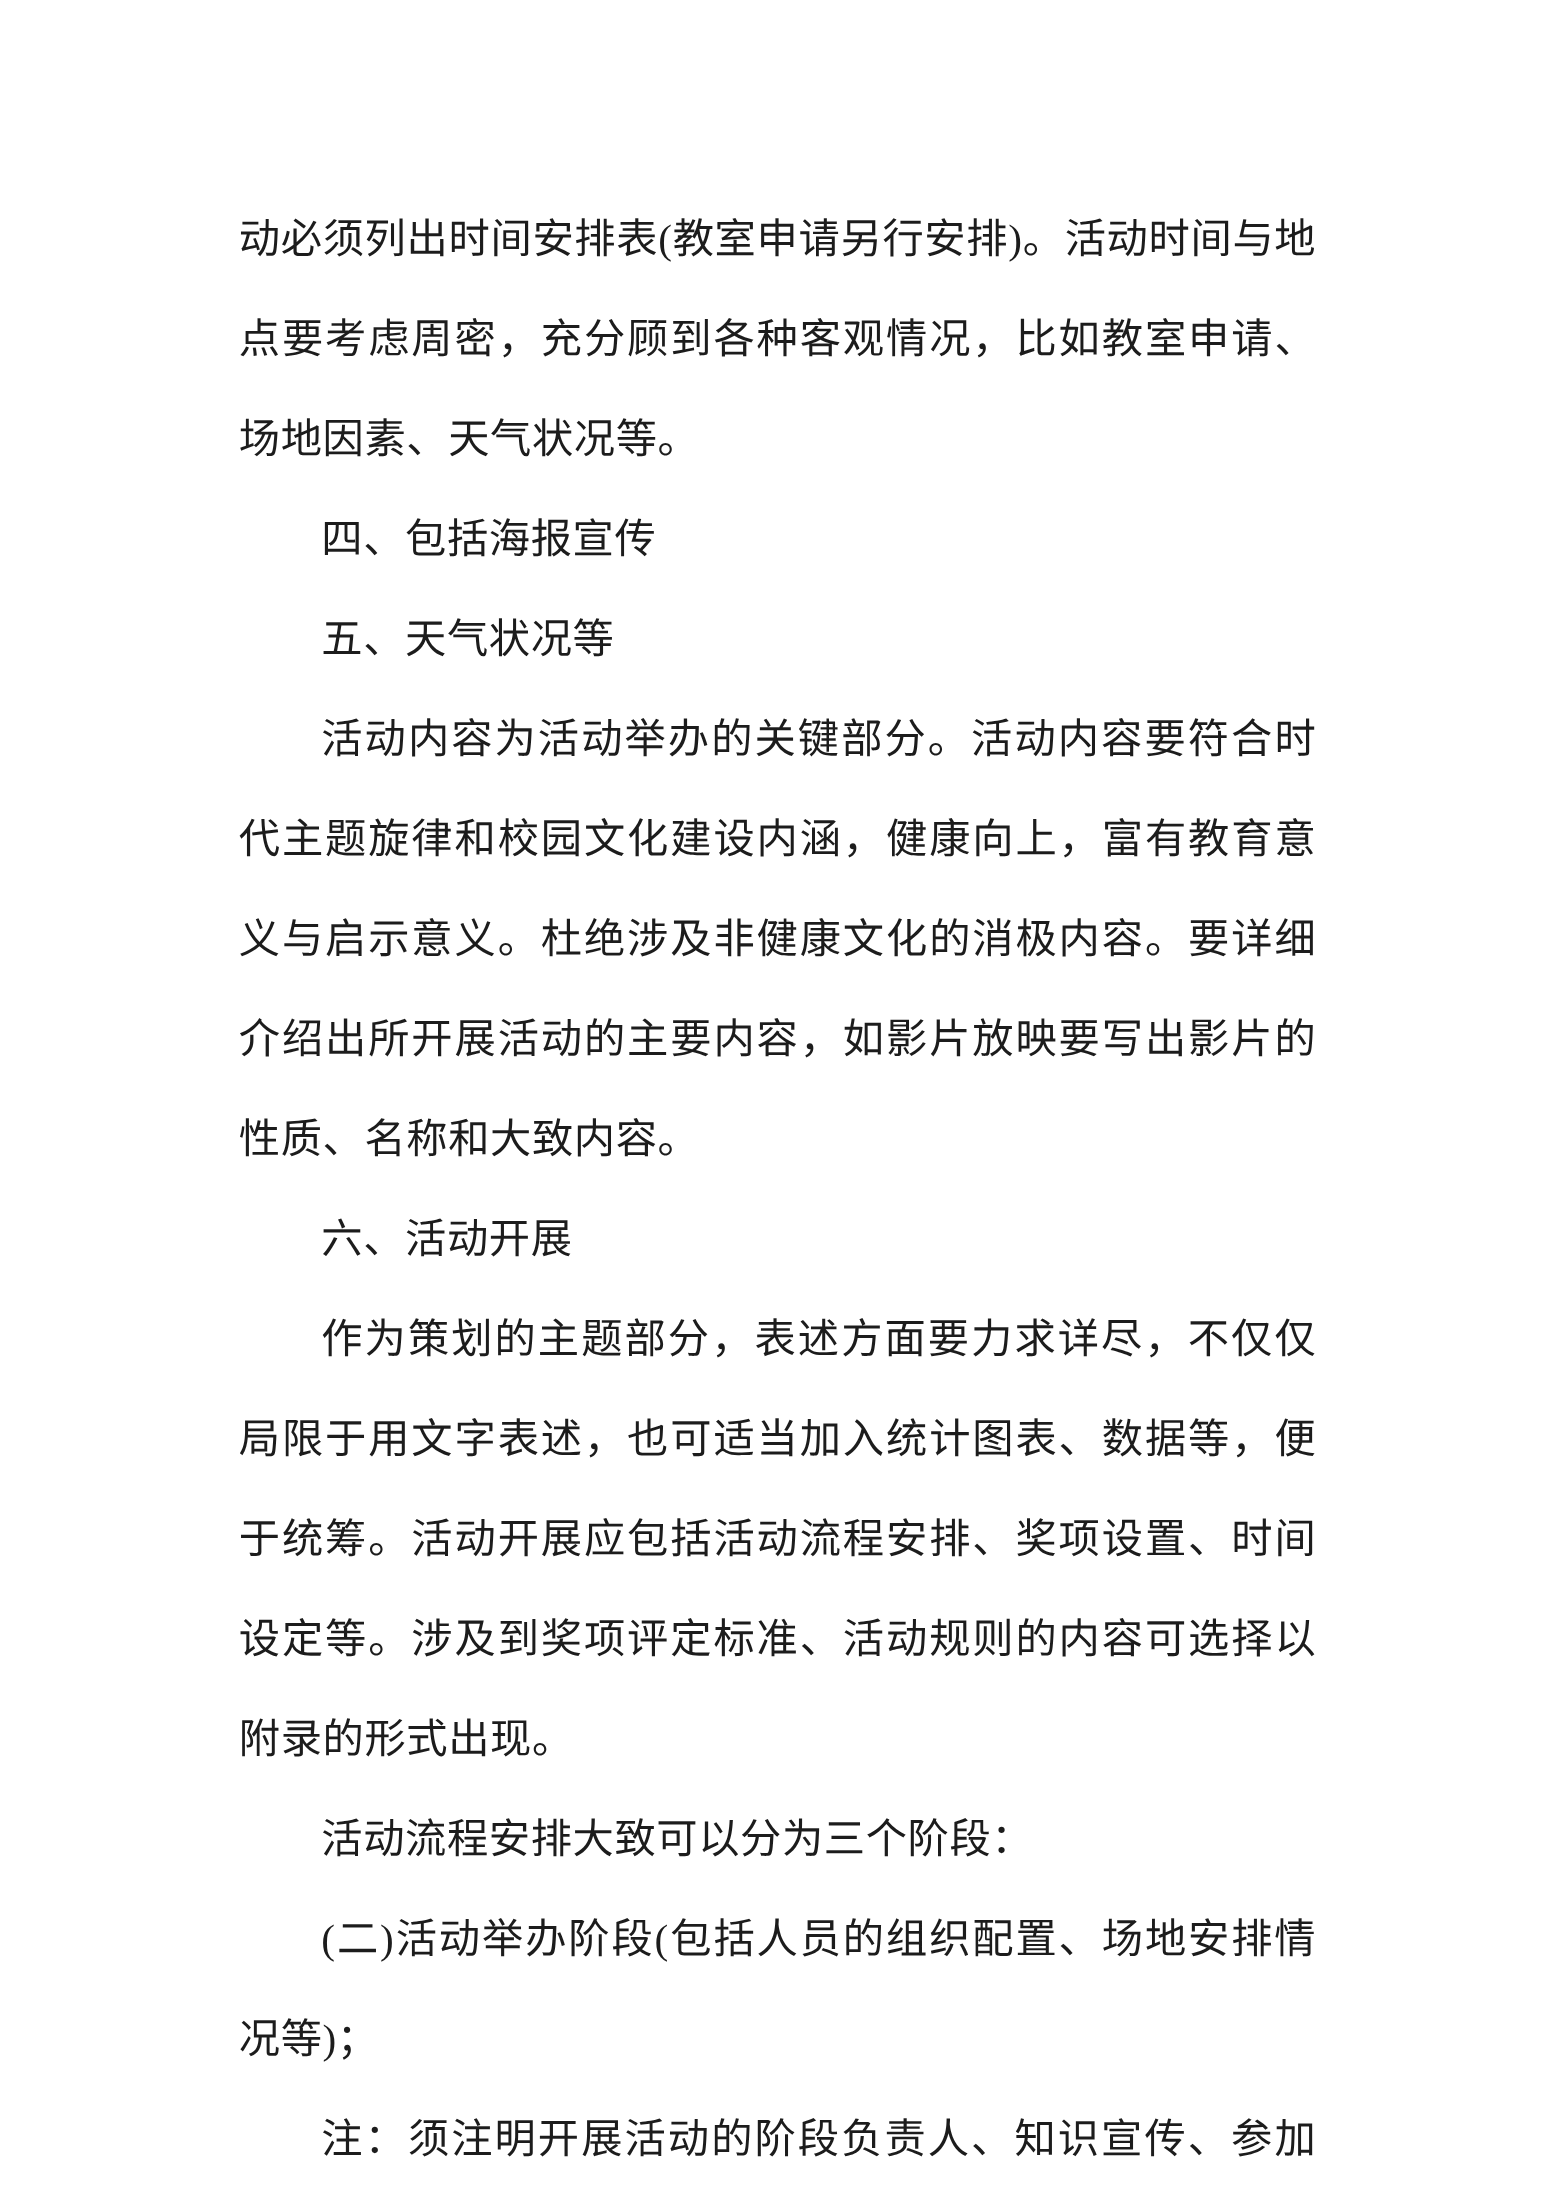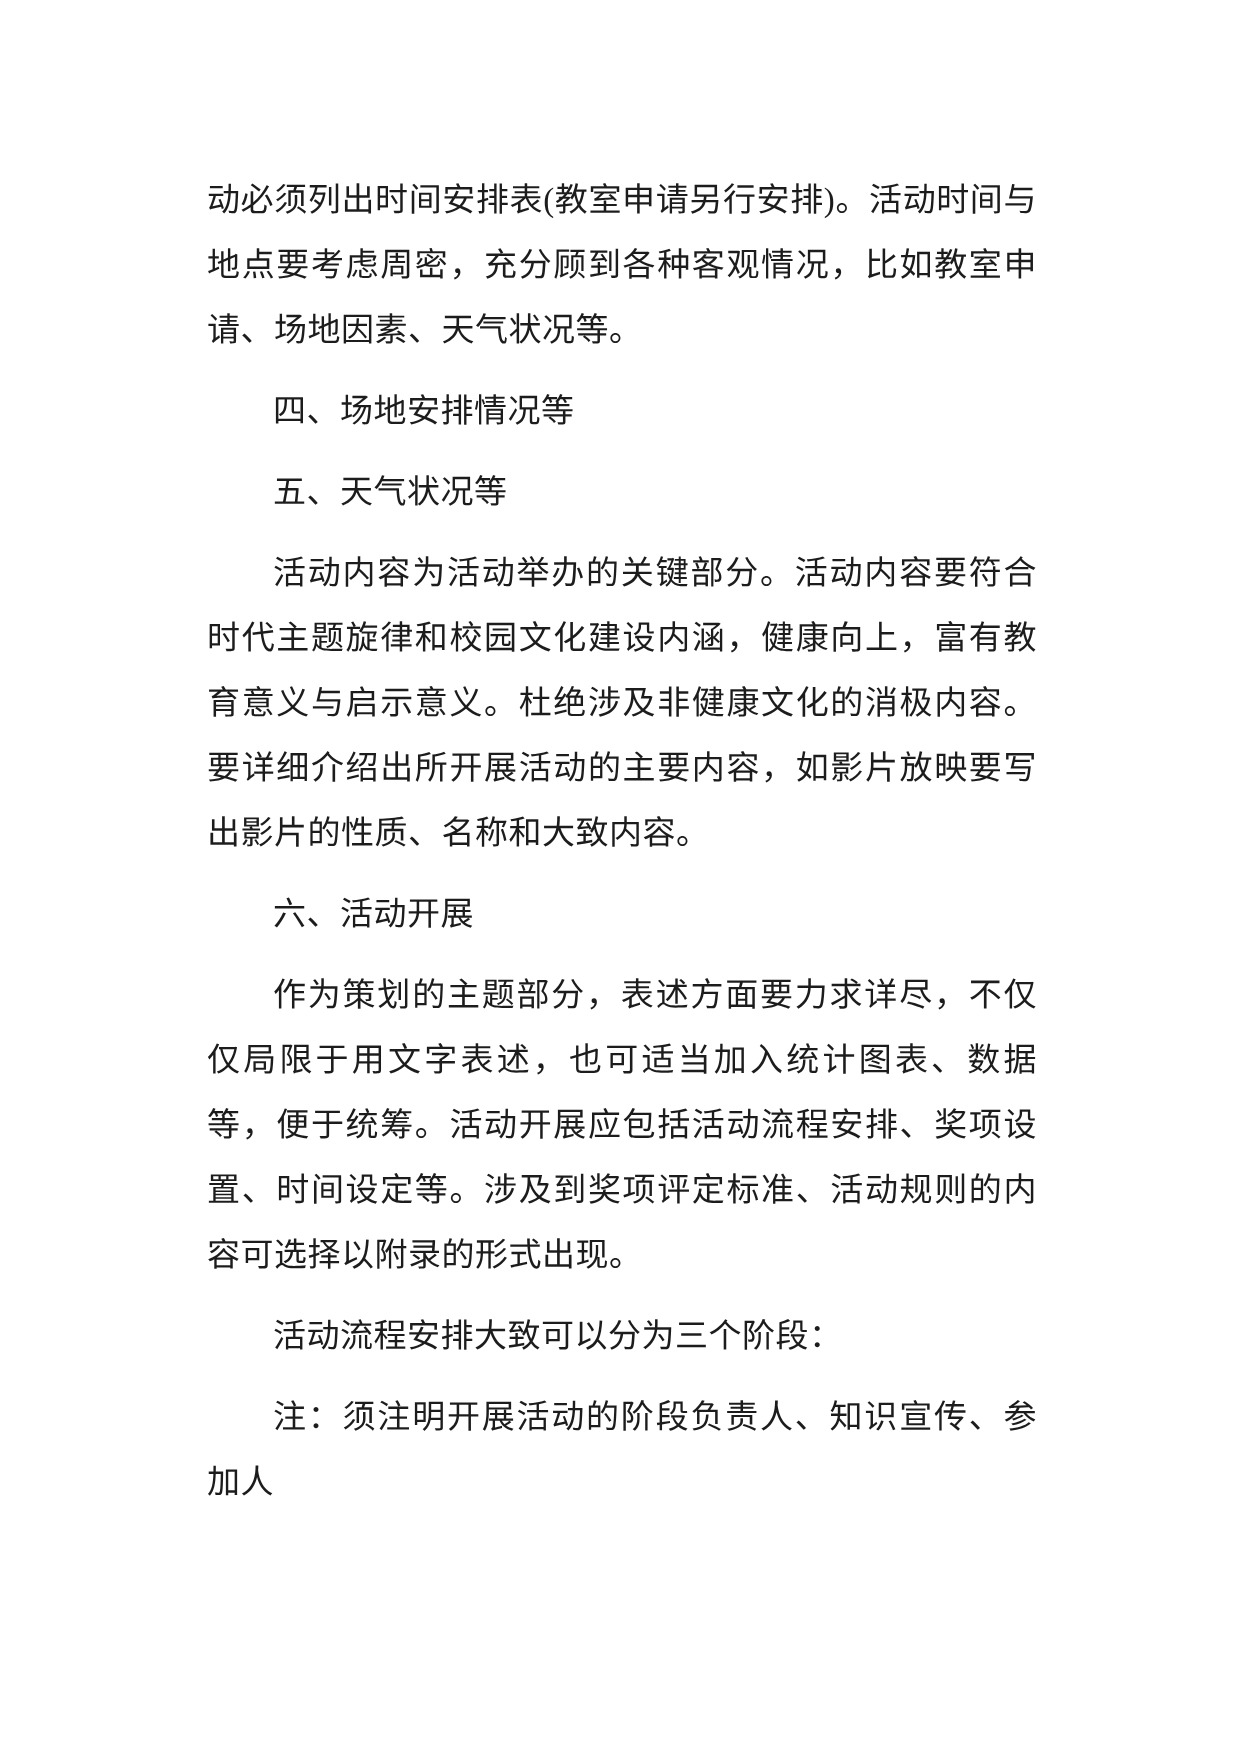--- a/index.html
+++ b/index.html
@@ -10,40 +10,41 @@
   .page {
     position: relative;
     width: 1241px;
     height: 1754px;
     background: #ffffff;
     box-sizing: border-box;
     padding: 152px 188px 0 191px;
     overflow: hidden;
   }
   .doc p {
-    margin: 16px;
+    margin: 0;
     font-family: "Liberation Serif", "DejaVu Serif", serif;
     font-size: 33px;
-    line-height: 65px;
+    line-height: 80px;
     color: #1c1c1c;
     text-align: justify;
     letter-spacing: 0.5px;
     word-break: break-all;
   }
   .doc p.indent {
     text-indent: 2em;
   }
 </style>
 </head>
 <body>
 
 <div class="page">
   <div class="doc">
     <p>动必须列出时间安排表(教室申请另行安排)。活动时间与地点要考虑周密，充分顾到各种客观情况，比如教室申请、场地因素、天气状况等。</p>
-    <p class="indent">四、场地安排情况等</p>
+    <p class="indent">四、包括海报宣传</p>
     <p class="indent">五、天气状况等</p>
     <p class="indent">活动内容为活动举办的关键部分。活动内容要符合时代主题旋律和校园文化建设内涵，健康向上，富有教育意义与启示意义。杜绝涉及非健康文化的消极内容。要详细介绍出所开展活动的主要内容，如影片放映要写出影片的性质、名称和大致内容。</p>
     <p class="indent">六、活动开展</p>
     <p class="indent">作为策划的主题部分，表述方面要力求详尽，不仅仅局限于用文字表述，也可适当加入统计图表、数据等，便于统筹。活动开展应包括活动流程安排、奖项设置、时间设定等。涉及到奖项评定标准、活动规则的内容可选择以附录的形式出现。</p>
     <p class="indent">活动流程安排大致可以分为三个阶段：</p>
+    <p class="indent">(二)活动举办阶段(包括人员的组织配置、场地安排情况等)；</p>
     <p class="indent">注：须注明开展活动的阶段负责人、知识宣传、参加人</p>
   </div>
 </div>
 
 </body></html>

